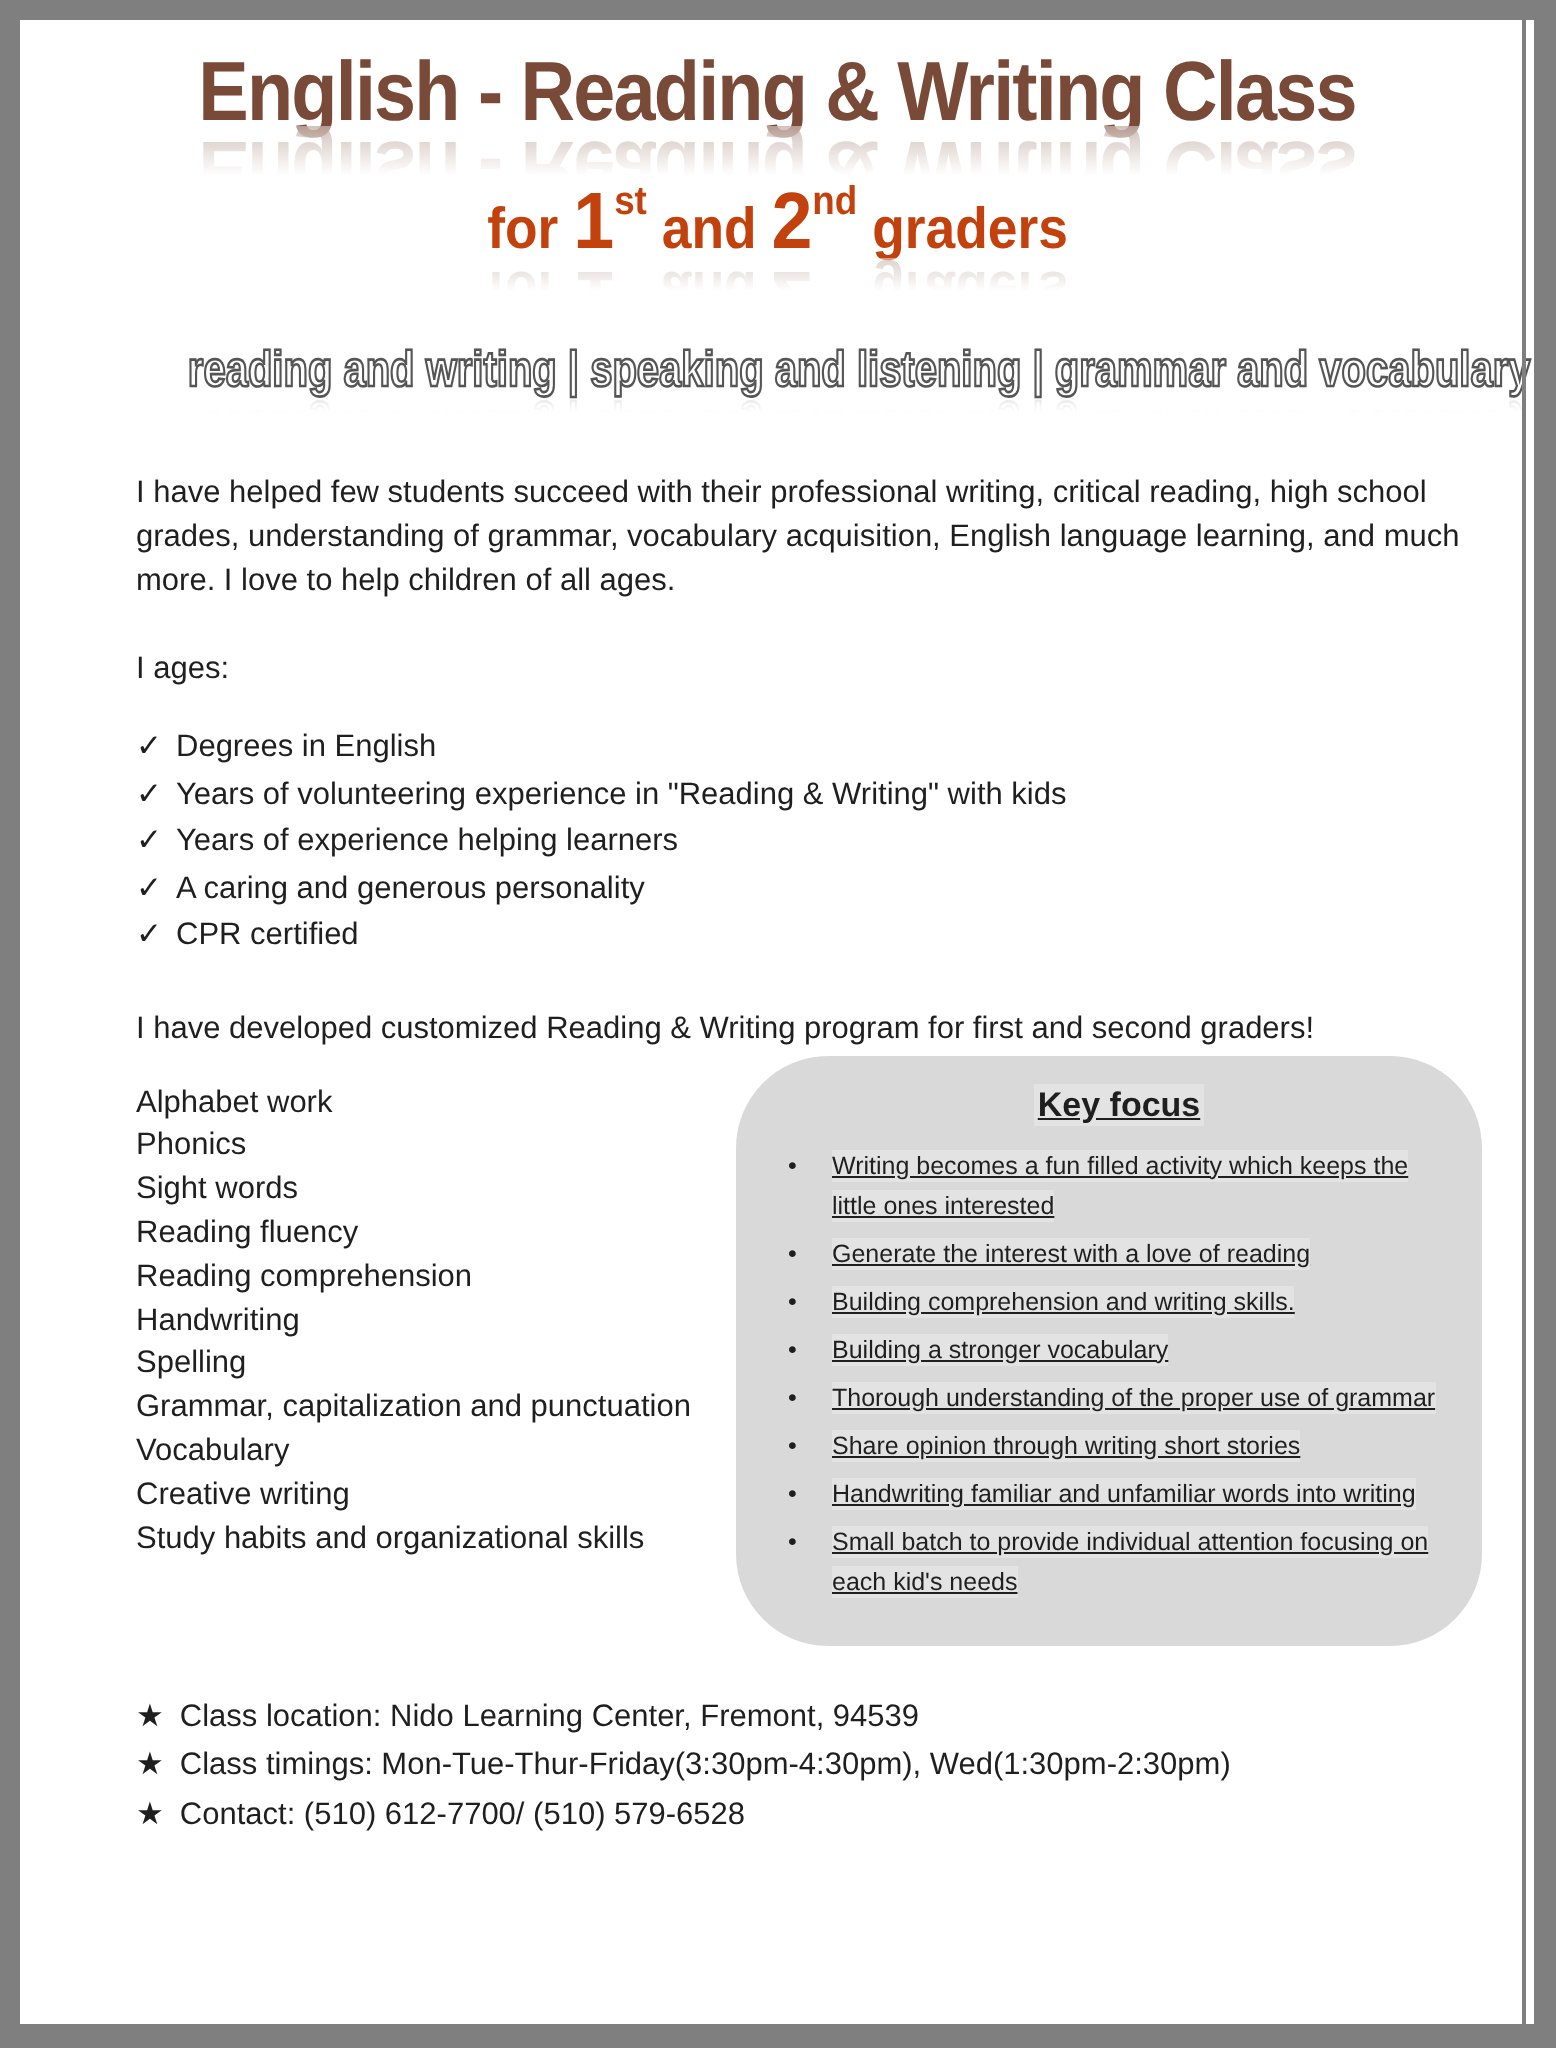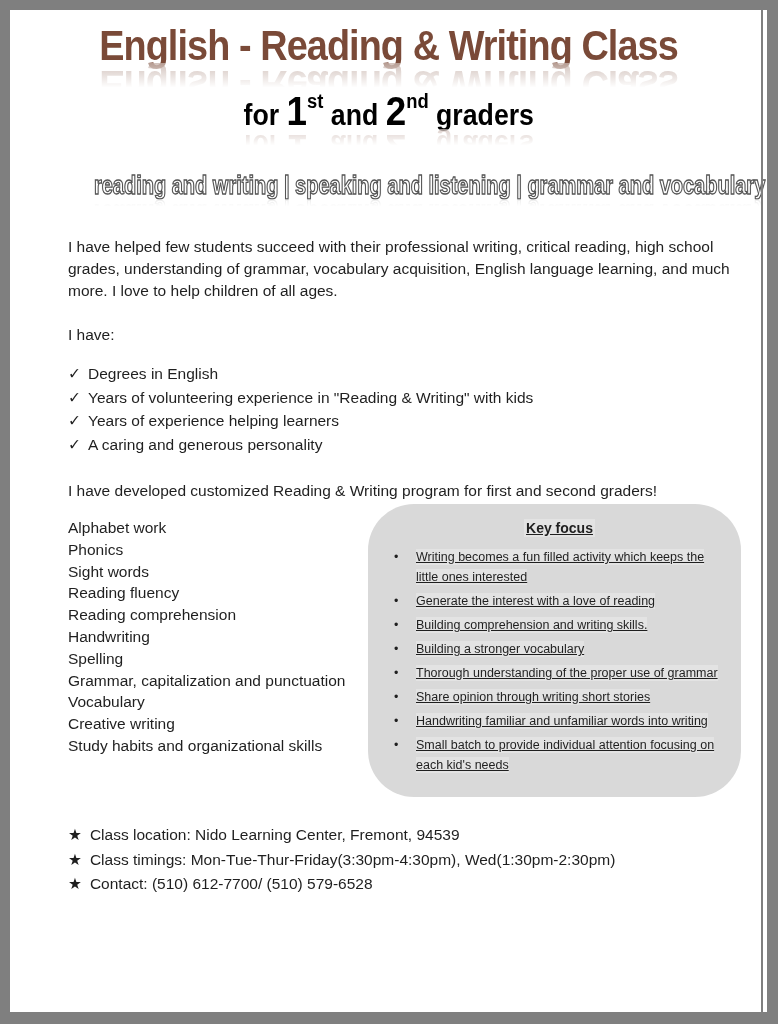--- a/index.html
+++ b/index.html
@@ -21,21 +21,21 @@
   .squeeze-90{display:inline-block;transform:scaleX(.9);transform-origin:center;}
   .squeeze-92{display:inline-block;transform:scaleX(.92);transform-origin:center;}
   .squeeze-80{display:inline-block;transform:scaleX(.8);transform-origin:center;}
 
   .reflect{position:relative;overflow:hidden;}
   .reflect .fade{position:absolute;inset:0;background:linear-gradient(rgba(255,255,255,.45),#ffffff 82%);}
   .title-reflect{height:30px;margin-top:-5px;}
   .title-reflect .mirror{transform:scale(.9,-1);transform-origin:center;display:inline-block;
     font-size:42px;font-weight:bold;color:#7a4a38;letter-spacing:-1px;line-height:1.05;opacity:.6;white-space:nowrap;}
 
-  .subtitle{font-size:29px;font-weight:bold;color:#000000;line-height:1;margin-top:-2px;white-space:nowrap;}
+  .subtitle{font-size:29px;font-weight:bold;color:#c2410c;line-height:1;margin-top:-2px;white-space:nowrap;}
   .sub-big{font-size:40px;}
   .sub-sup{font-size:20px;vertical-align:17px;}
   .subtitle-reflect{height:20px;margin-top:-2px;}
   .subtitle-reflect .mirror{transform:scale(.92,-1);transform-origin:center;display:inline-block;
     font-size:29px;font-weight:bold;color:#7a4a38;line-height:1;opacity:.45;white-space:nowrap;}
   .subtitle-reflect .sub-big{font-size:40px;}
   .subtitle-reflect .sub-sup{font-size:20px;vertical-align:17px;}
 
   .tagline{margin-top:22px;text-align:center;white-space:nowrap;}
   .tagline .txt{
@@ -55,21 +55,21 @@
   .program{margin-top:24px;font-size:15.5px;line-height:22px;}
 
   .two-col{position:relative;margin-top:15px;min-height:296px;}
   .curriculum{font-size:15.5px;line-height:21.8px;}
 
   .keyfocus{
     position:absolute;left:300px;top:-13px;width:373px;box-sizing:border-box;
     background:#d9d9d9;border-radius:46px;padding:15px 16px 18px 26px;
   }
   .kf-title{text-align:center;margin-bottom:10px;}
-  .kf-title span{font-size:14px;font-weight:bold;text-decoration:underline;background:#e3e3e3;padding:1px 2px;}
+  .kf-title span{font-size:17px;font-weight:bold;text-decoration:underline;background:#e3e3e3;padding:1px 2px;}
   .kf-item{display:flex;margin-bottom:4px;}
   .kf-bullet{flex:none;width:22px;font-size:12.5px;line-height:20px;}
   .kf-text{font-size:12.5px;line-height:20px;}
   .kf-text span{background:#e3e3e3;padding:1px 0;text-decoration:underline;}
 
   .details{margin-top:10px;font-size:15.5px;line-height:24.5px;}
   .detail-row .glyph{margin-right:8px;}
   .ps{margin-top:16px;font-size:15.5px;line-height:22.5px;max-width:676px;}
 </style>
 </head>
@@ -101,40 +101,43 @@
       <div class="reflect tagline-reflect">
         <span class="mirror">reading and writing | speaking and listening | grammar and vocabulary</span>
         <div class="fade"></div>
       </div>
     </div>
 
     <div class="content">
 
       <div class="para">I have helped few students succeed with their professional writing, critical reading, high school grades, understanding of grammar, vocabulary acquisition, English language learning, and much more.  I love to help children of all ages.</div>
 
-      <div class="i-have">I have:</div>
+      <div class="i-have">I ages:</div>
 
       <div class="checklist">
 
           <div class="check-row">
             <span class="glyph">✓</span><span>Degrees in English</span>
           </div>
 
           <div class="check-row">
             <span class="glyph">✓</span><span>Years of volunteering experience in "Reading &amp; Writing" with kids</span>
           </div>
 
           <div class="check-row">
             <span class="glyph">✓</span><span>Years of experience helping learners</span>
           </div>
 
           <div class="check-row">
             <span class="glyph">✓</span><span>A caring and generous personality</span>
           </div>
 
+          <div class="check-row">
+            <span class="glyph">✓</span><span>CPR certified</span>
+          </div>
         </div>
 
       <div class="program">I have developed customized Reading &amp; Writing program for first and second graders!</div>
 
       <div class="two-col">
         <div class="curriculum">
 
             <div class="curr-row">Alphabet work</div>
 
             <div class="curr-row">Phonics</div>

